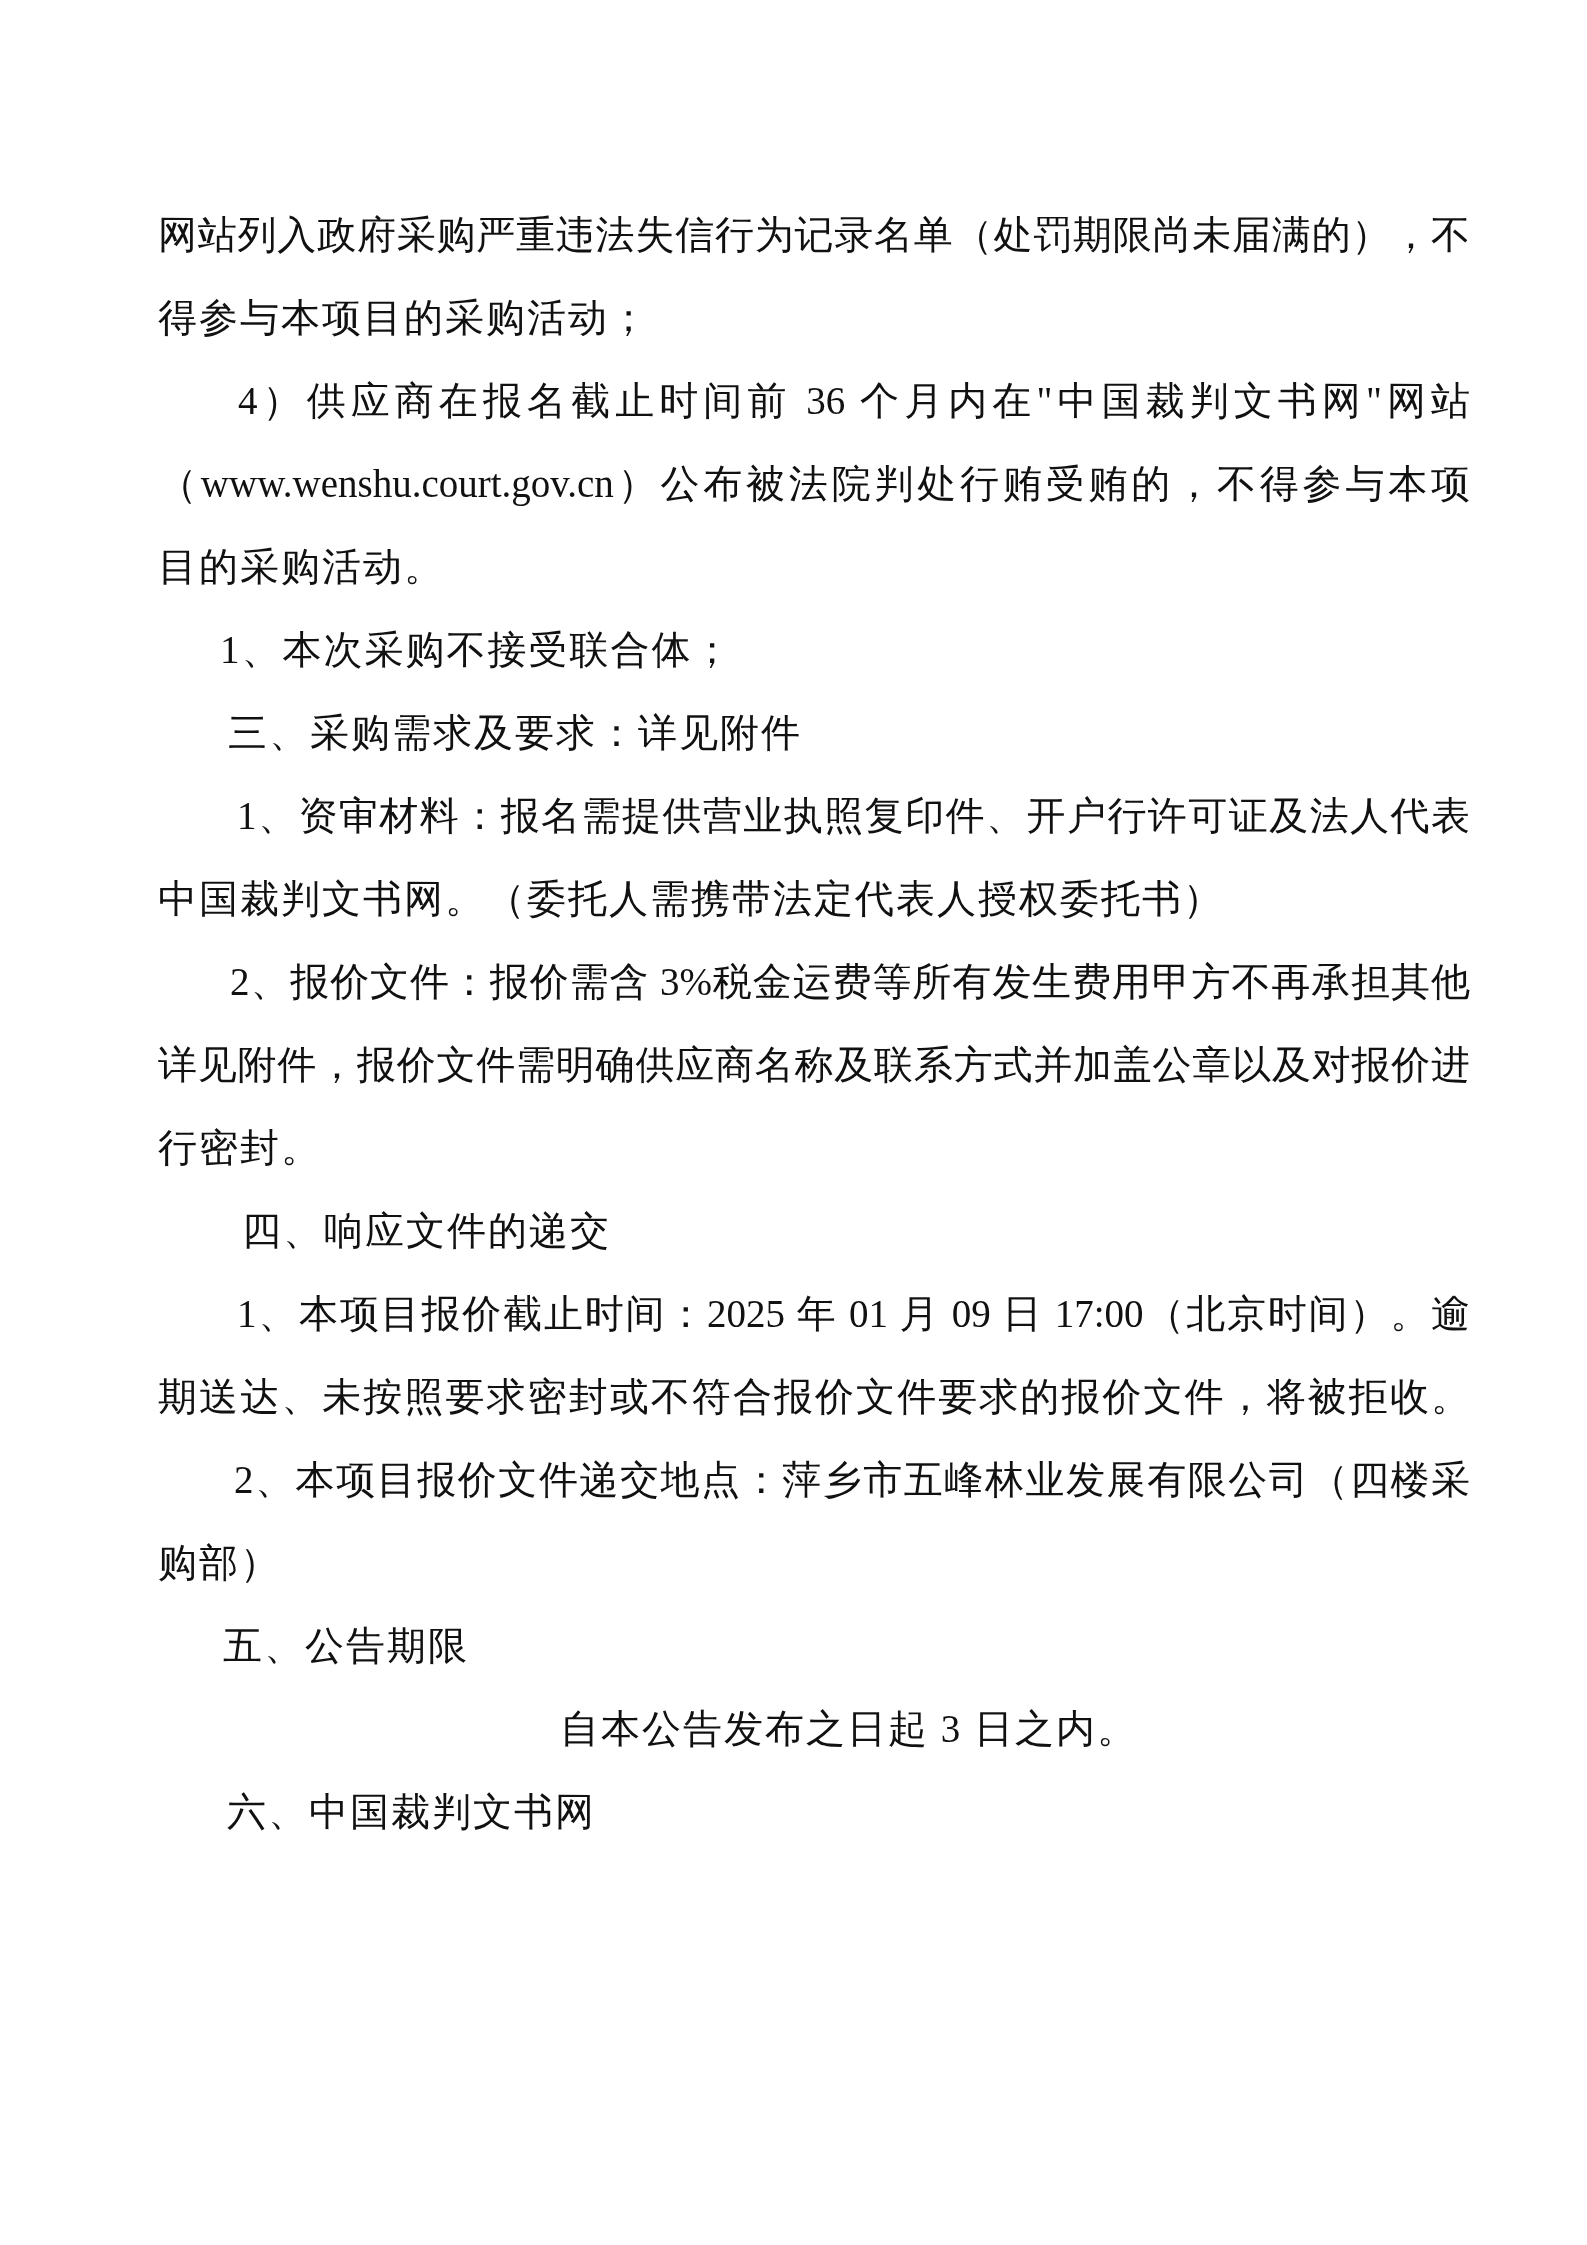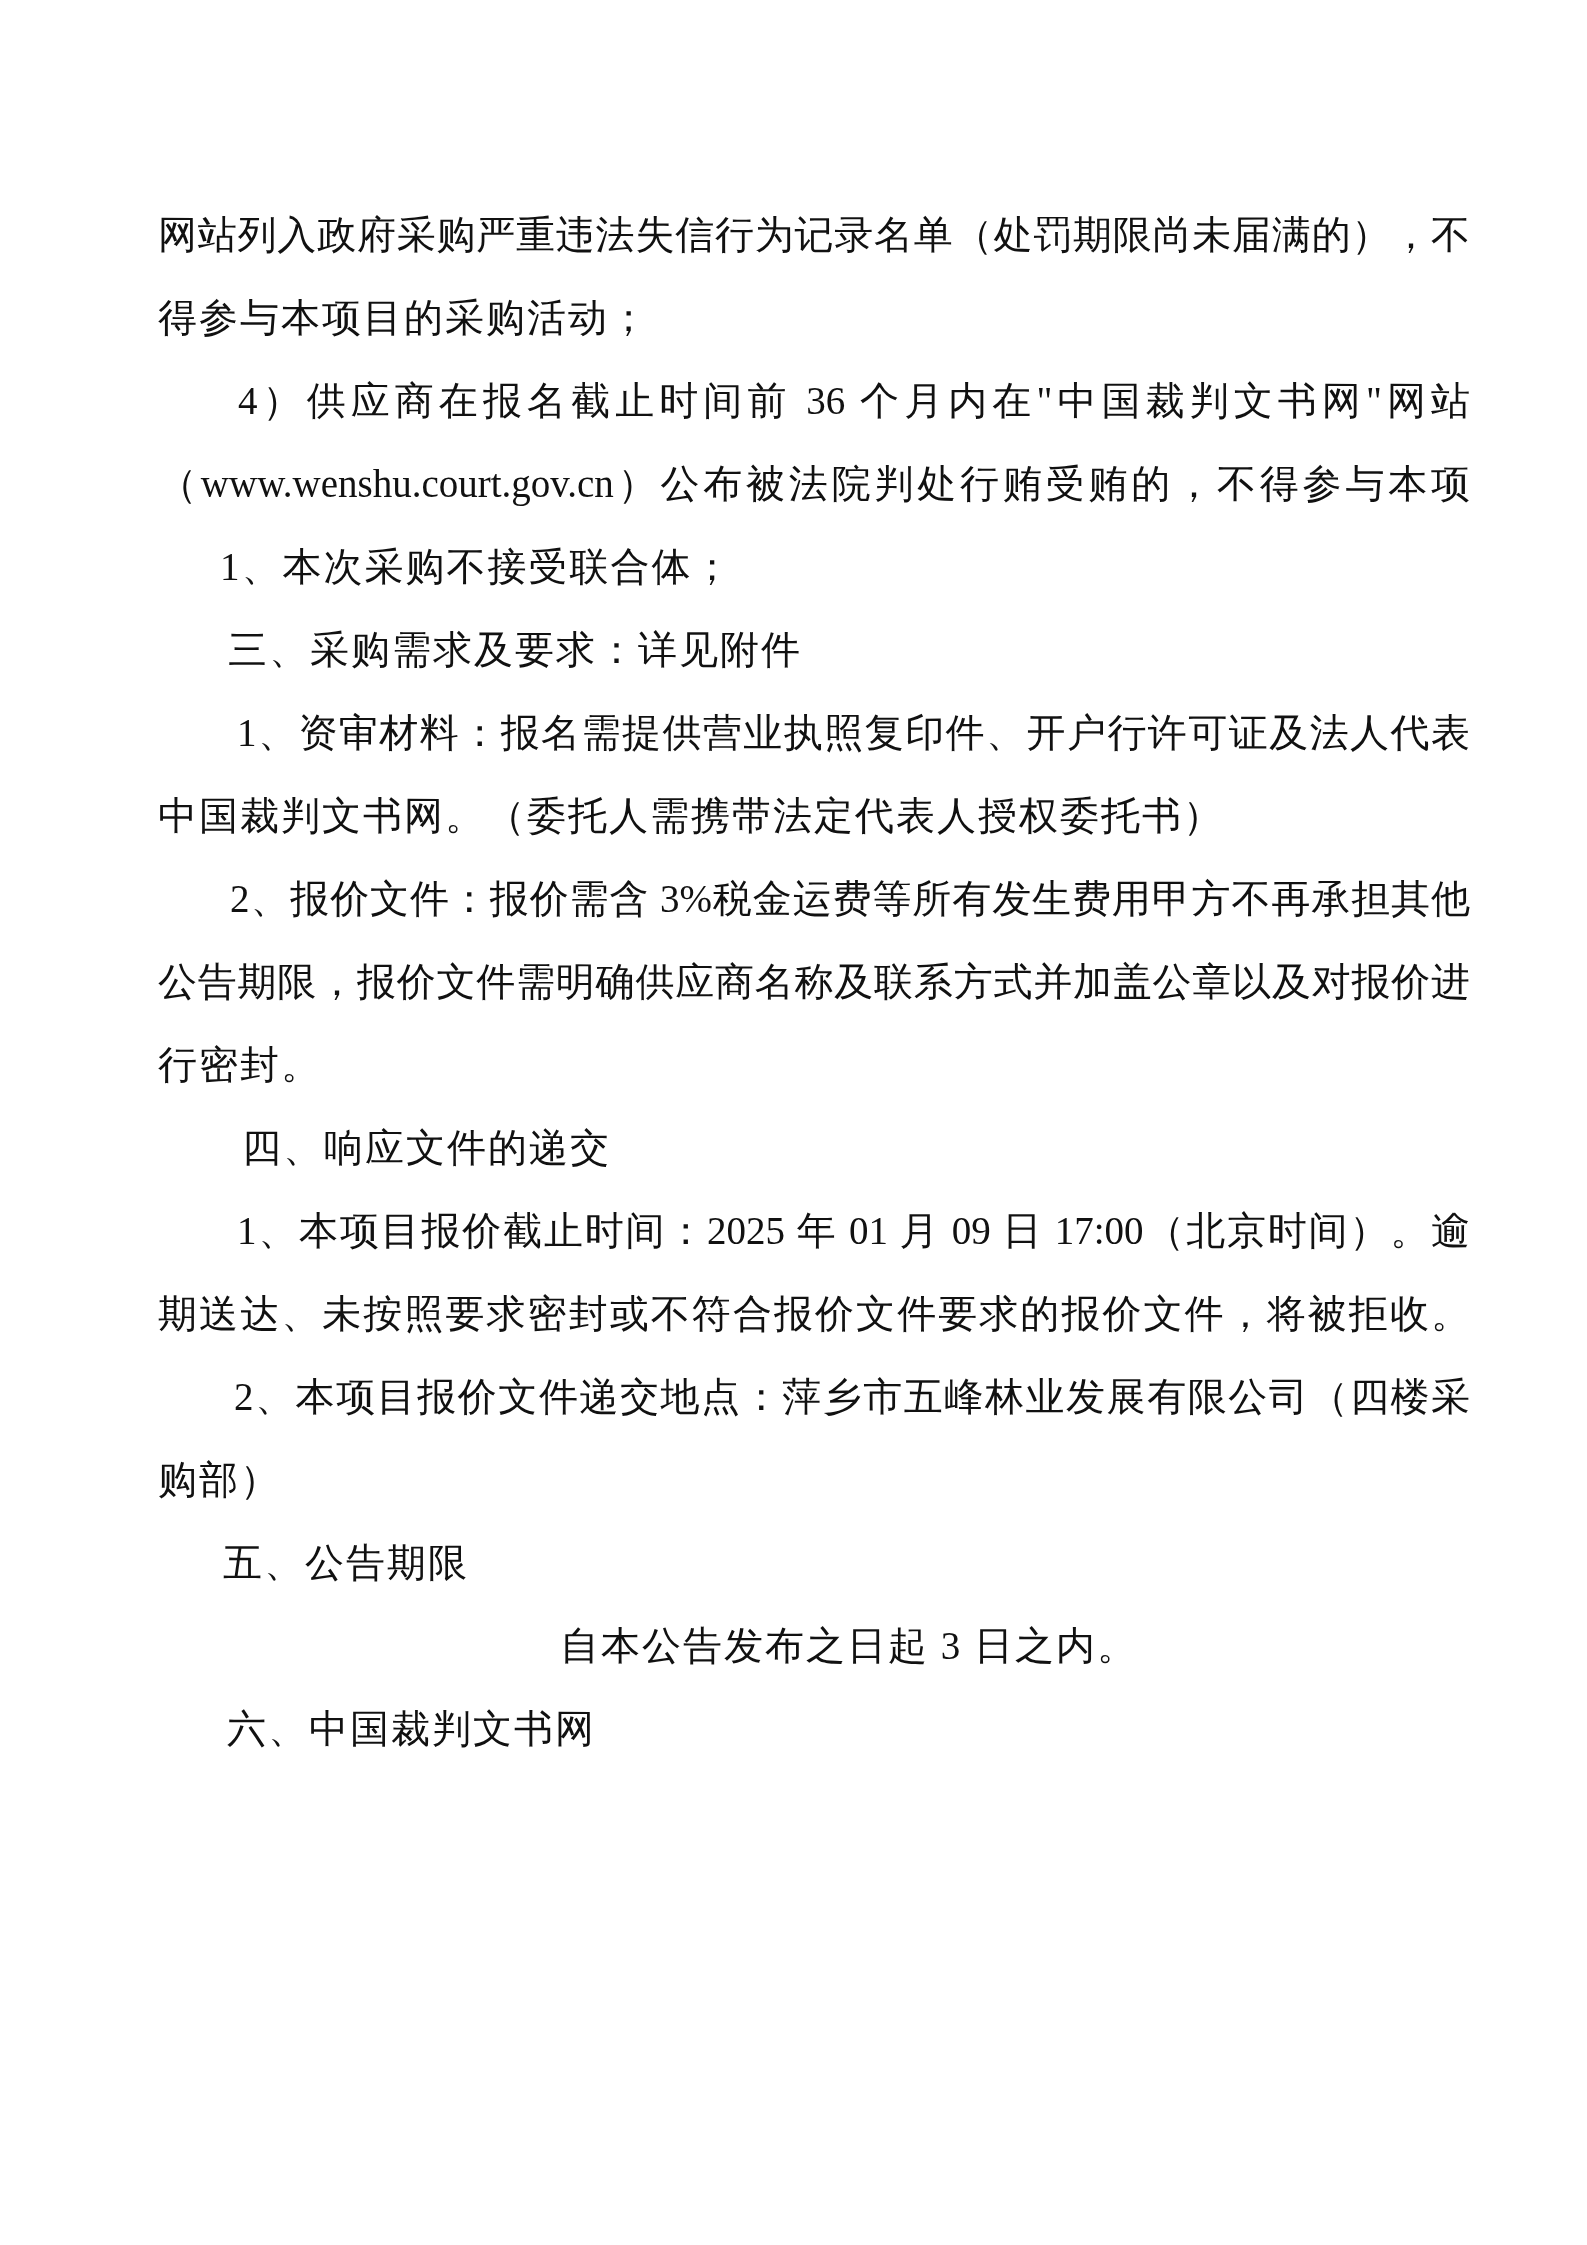--- a/index.html
+++ b/index.html
@@ -42,26 +42,27 @@
 </style>
 </head>
 <body>
 
 <div class="page" style="background: rgb(255, 255, 255); color: rgb(17, 17, 17); padding-left: 20px;">
   <div class="text-block" id="text-block">
       <div class="line full" style="padding-left: 0px;">网站列入政府采购严重违法失信行为记录名单（处罚期限尚未届满的），不</div>
       <div class="line" style="padding-left: 0px;">得参与本项目的采购活动；</div>
       <div class="line full" style="padding-left: 80px;">4）供应商在报名截止时间前 36 个月内在"中国裁判文书网"网站</div>
       <div class="line full" style="padding-left: 0px;">（www.wenshu.court.gov.cn）公布被法院判处行贿受贿的，不得参与本项</div>
+      <div class="line" style="padding-left: 0px;">目的采购活动。</div>
       <div class="line" style="padding-left: 62px;">1、本次采购不接受联合体；</div>
       <div class="line" style="padding-left: 70px;">三、采购需求及要求：详见附件</div>
       <div class="line full" style="padding-left: 79px;">1、资审材料：报名需提供营业执照复印件、开户行许可证及法人代表</div>
       <div class="line" style="padding-left: 0px;">中国裁判文书网。（委托人需携带法定代表人授权委托书）</div>
       <div class="line full" style="padding-left: 72px;">2、报价文件：报价需含 3%税金运费等所有发生费用甲方不再承担其他</div>
-      <div class="line full" style="padding-left: 0px;">公告期限，报价文件需明确供应商名称及联系方式并加盖公章以及对报价进</div>
+      <div class="line full" style="padding-left: 0px;">详见附件，报价文件需明确供应商名称及联系方式并加盖公章以及对报价进</div>
       <div class="line" style="padding-left: 0px;">行密封。</div>
       <div class="line" style="padding-left: 84px;">四、响应文件的递交</div>
       <div class="line full" style="padding-left: 79px;">1、本项目报价截止时间：2025 年 01 月 09 日 17:00（北京时间）。逾</div>
       <div class="line full" style="padding-left: 0px;">期送达、未按照要求密封或不符合报价文件要求的报价文件，将被拒收。</div>
       <div class="line full" style="padding-left: 76px;">2、本项目报价文件递交地点：萍乡市五峰林业发展有限公司（四楼采</div>
       <div class="line" style="padding-left: 0px;">购部）</div>
       <div class="line" style="padding-left: 65px;">五、公告期限</div>
       <div class="line" style="padding-left: 70px; text-align: center;">自本公告发布之日起 3 日之内。</div>
       <div class="line" style="padding-left: 69px;">六、中国裁判文书网</div>
     </div>

